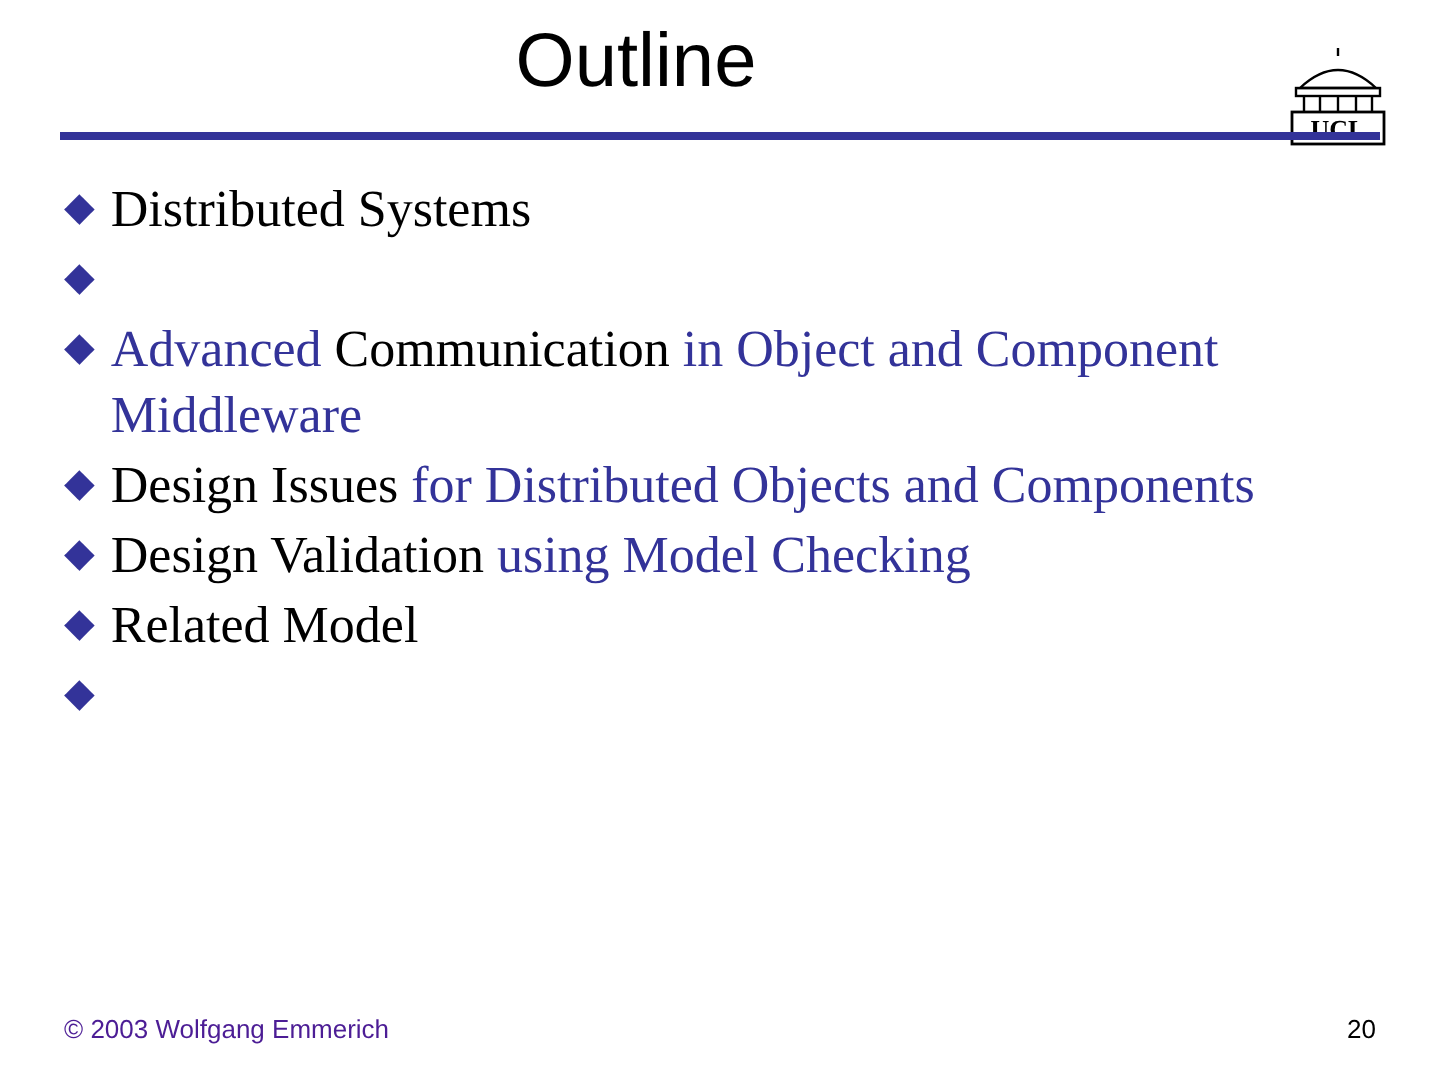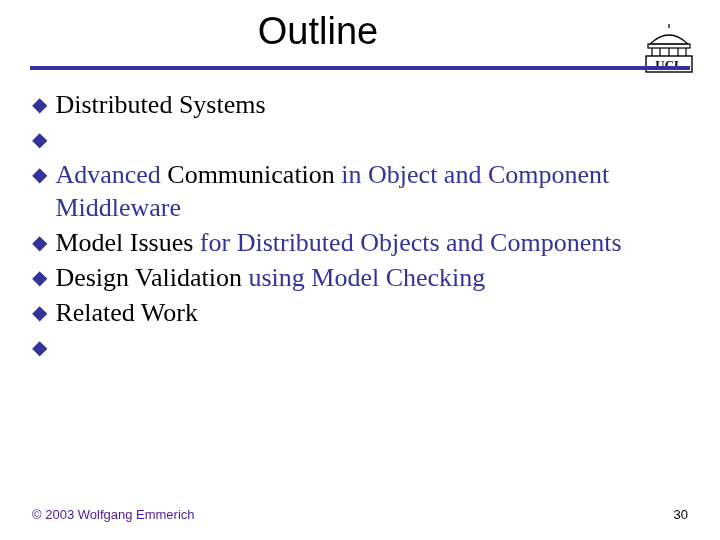--- a/index.html
+++ b/index.html
@@ -120,31 +120,31 @@
     </div>
     <div class="item">
       <span class="diamond">◆</span>
     </div>
     <div class="item">
       <span class="diamond">◆</span>
       <span class="text"><span>Advanced </span><span class="emph">Communication</span><span> in Object and Component Middleware</span></span>
     </div>
     <div class="item">
       <span class="diamond">◆</span>
-      <span class="text"><span></span><span class="emph">Model Issues</span><span> for Distributed Objects and Components</span></span>
+      <span class="text"><span></span><span class="emph">Design Issues</span><span> for Distributed Objects and Components</span></span>
     </div>
     <div class="item">
       <span class="diamond">◆</span>
       <span class="text"><span></span><span class="emph">Design Validation</span><span> using Model Checking</span></span>
     </div>
     <div class="item">
       <span class="diamond">◆</span>
-      <span class="text"><span></span><span class="emph">Related Work</span><span></span></span>
+      <span class="text"><span></span><span class="emph">Related Model</span><span></span></span>
     </div>
     <div class="item">
       <span class="diamond">◆</span>
     </div>
   </div>
 
   <div class="footer-left">© 2003 Wolfgang Emmerich</div>
-  <div class="footer-right">30</div>
+  <div class="footer-right">20</div>
 
 </div>
 
 </body></html>

